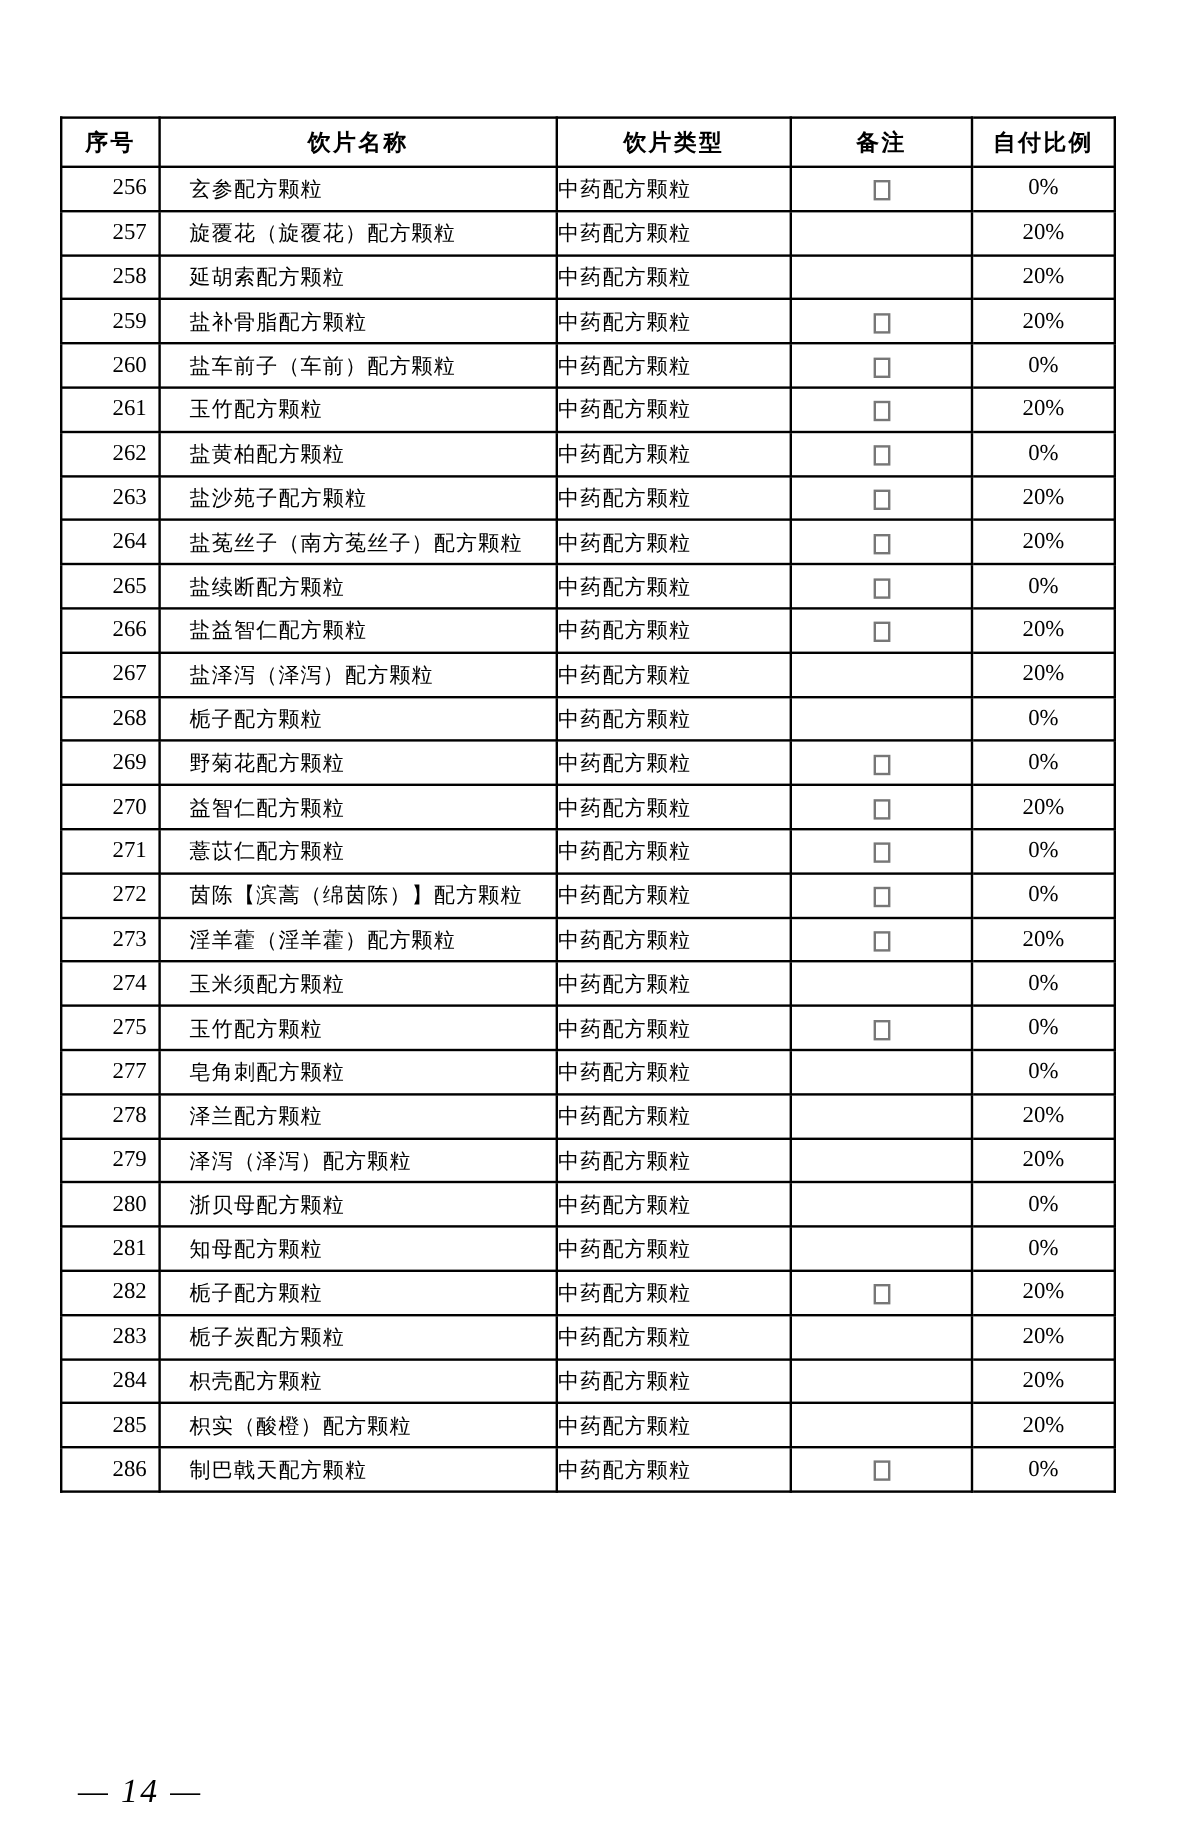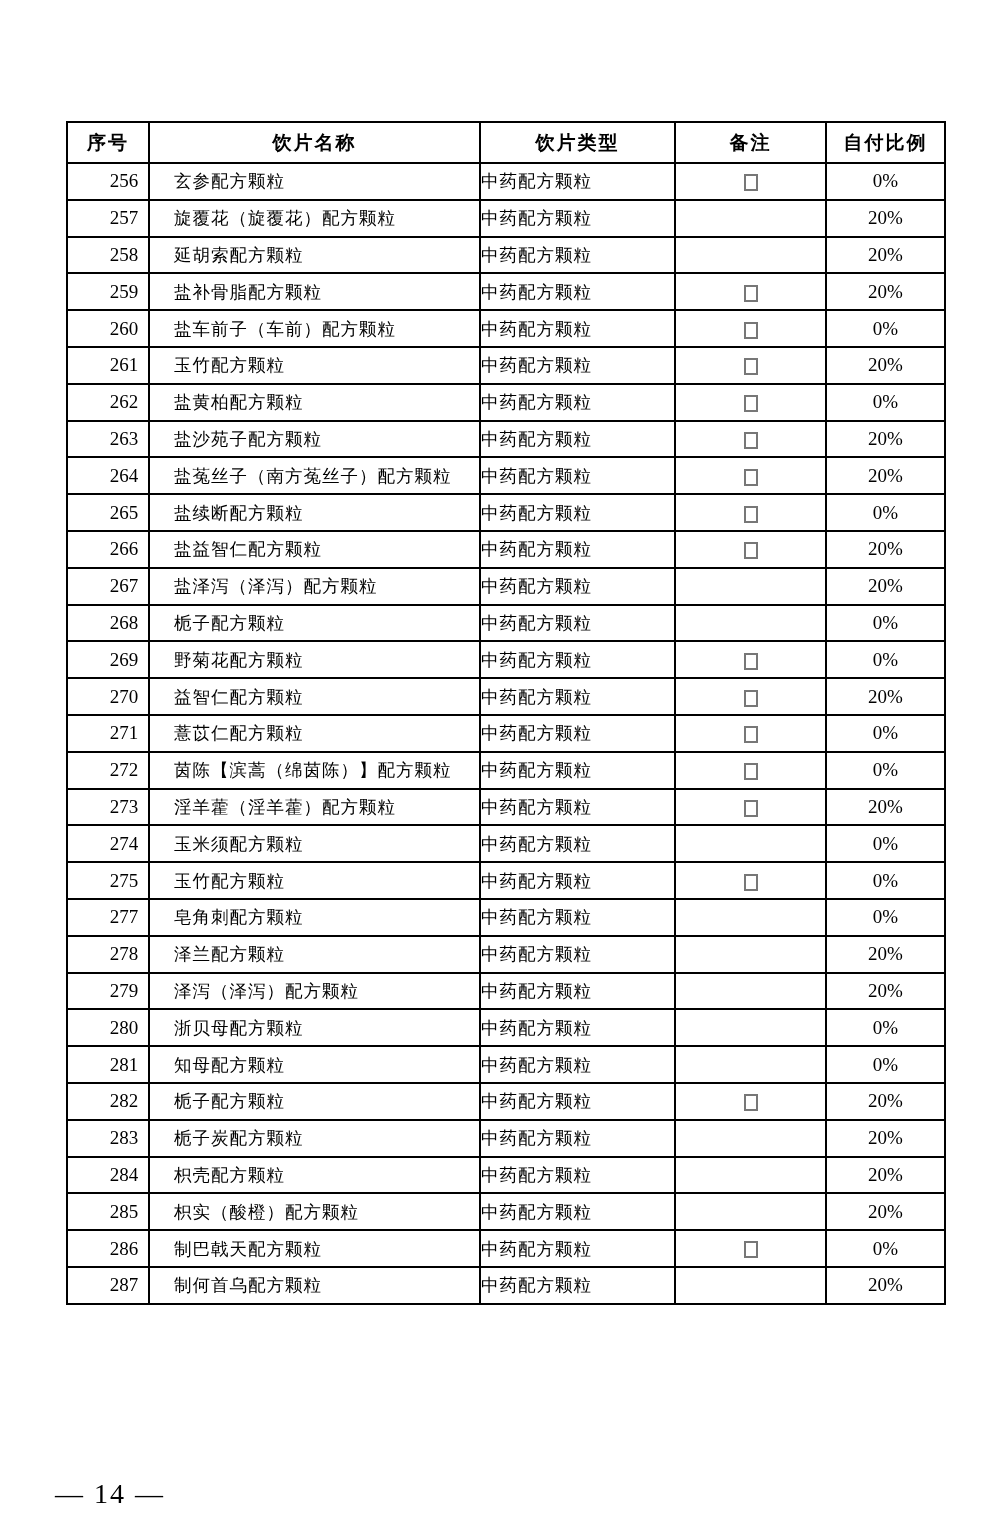--- a/index.html
+++ b/index.html
@@ -6,26 +6,25 @@
   html, body {
     width: 990px;
     height: 1533px;
     background: #ffffff;
     font-family: "Liberation Serif", "DejaVu Serif", serif;
     color: #000000;
     position: relative;
   }
   .doc-table {
     position: absolute;
-    left: 66px;
+    left: 50px;
     top: 97px;
     width: 878px;
     border-collapse: collapse;
     table-layout: fixed;
-    margin-top: 24px;
   }
   .doc-table th, .doc-table td {
     border: 2px solid #000000;
     overflow: hidden;
     white-space: nowrap;
   }
   .doc-table th {
     height: 41px;
     font-size: 19px;
     font-weight: bold;
@@ -49,25 +48,26 @@
   .checkbox {
     display: inline-block;
     width: 14px;
     height: 17px;
     border: 2px solid #777777;
     background: #ffffff;
     vertical-align: middle;
   }
   .page-footer {
     position: absolute;
-    left: 55px;
+    left: 65px;
     top: 1478px;
     font-size: 28px;
     letter-spacing: 2px;
     white-space: nowrap;
+    font-style: italic;
   }
 </style>
 </head>
 <body>
 
 <table class="doc-table">
   <colgroup>
     <col class="w-no">
     <col class="w-name">
     <col class="w-type">
@@ -287,23 +287,16 @@
         <td class="c-remark"></td>
         <td class="c-ratio">20%</td>
       </tr>
       <tr>
         <td class="c-no">286</td>
         <td class="c-name">制巴戟天配方颗粒</td>
         <td class="c-type">中药配方颗粒</td>
         <td class="c-remark"><span class="checkbox"></span></td>
         <td class="c-ratio">0%</td>
       </tr>
-      <tr>
-        <td class="c-no">287</td>
-        <td class="c-name">制何首乌配方颗粒</td>
-        <td class="c-type">中药配方颗粒</td>
-        <td class="c-remark"></td>
-        <td class="c-ratio">20%</td>
-      </tr>
     </tbody>
 </table>
 
 <div class="page-footer">— 14 —</div>
 
 </body></html>

